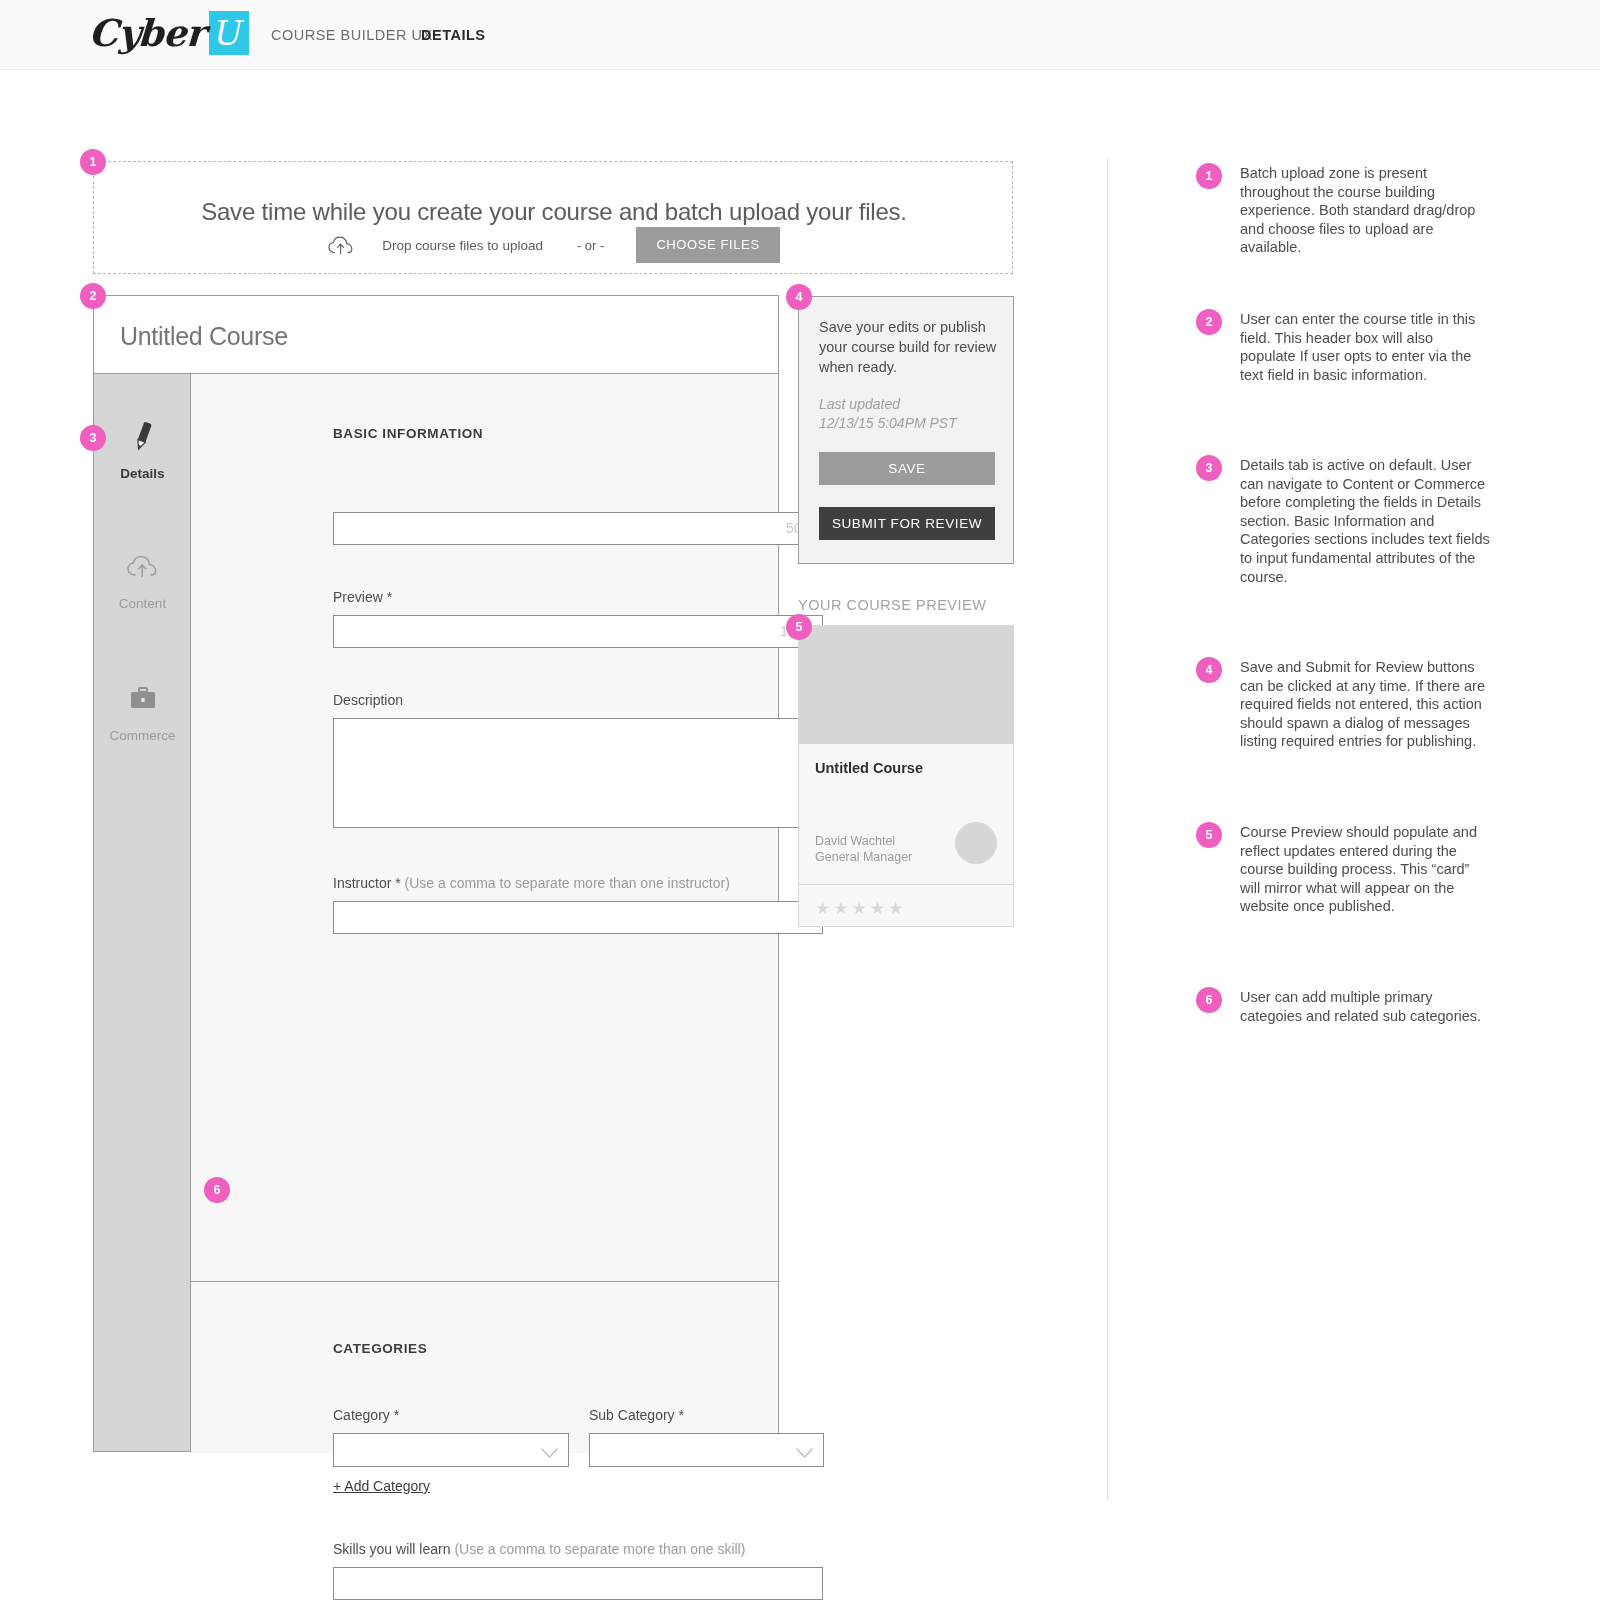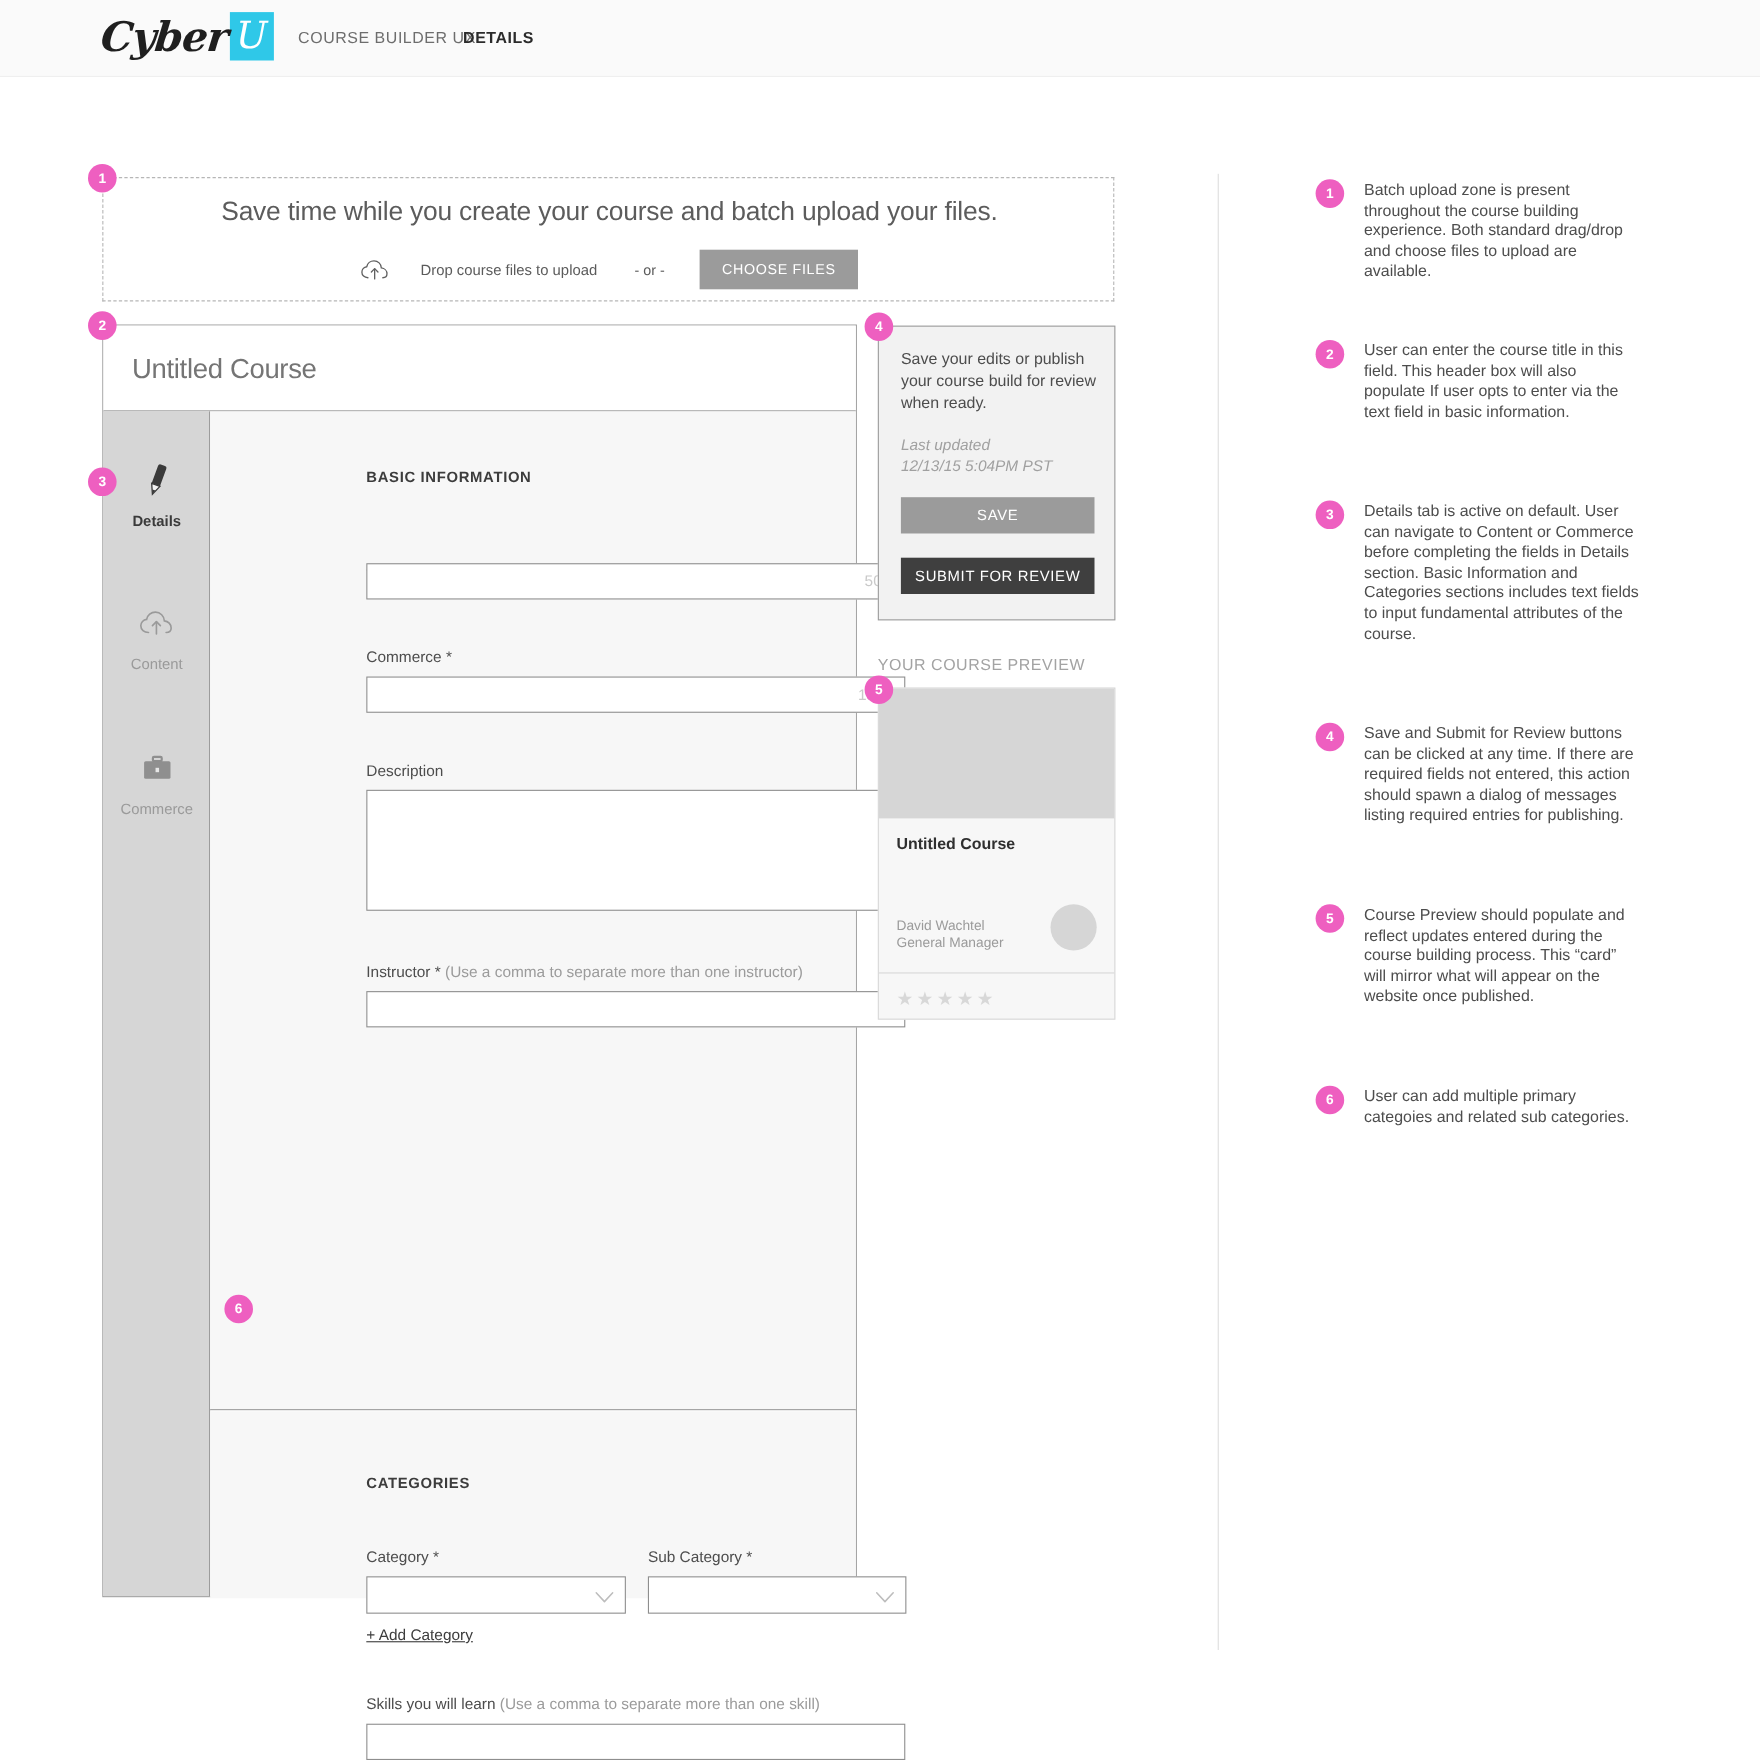--- a/index.html
+++ b/index.html
@@ -64,21 +64,21 @@
     z-index:30;
   }
 
   
   #dropzone{
     position:absolute; left:93px; top:161px; width:920px; height:113px;
     border:1px dashed #b6b6b6;
     background:#ffffff;
   }
   #dz-head{
-    position:absolute; left:0; top:17px; width:920px;
+    position:absolute; left:0; top:36px; width:920px;
     text-align:center;
     font-size:24px; font-weight:400; color:#5c5c5c;
     letter-spacing:-0.2px;
   }
   #dz-row{
     position:absolute; left:0; top:65px; width:920px;
     display:flex; align-items:center; justify-content:center; gap:16px;
   }
   #dz-cloud{ margin-right:12px; display:flex; align-items:center; }
   #dz-drop{ font-size:13.5px; color:#5b5b5b; }
@@ -348,21 +348,21 @@
   </div>
 
   <div id="pane-basic">
 
     <div class="section-head" style="left:142px; top:52px;">BASIC INFORMATION</div>
 
     <div class="fieldlabel" style="left:142px; top:112px;margin-top:28px;">Title *</div>
     <input class="tinput" style="left: 142px; top: 138px; width: 490px;" value="">
     <div class="counter" style="left:595px; top:146px;">50</div>
 
-    <div class="fieldlabel" style="left:142px; top:215px;">Commerce *</div>
+    <div class="fieldlabel" style="left:142px; top:215px;">Preview *</div>
     <input class="tinput" style="left: 142px; top: 241px; width: 490px;" value="">
     <div class="counter" style="left:589px; top:249px;">150</div>
 
     <div class="fieldlabel" style="left:142px; top:318px;">Description</div>
     <textarea id="desc-box" style="left: 142px; top: 344px; width: 490px; height: 110px;"></textarea>
 
     <div class="fieldlabel" style="left:142px; top:501px;">
       <span>Instructor *</span>
       <span class="hintlabel">(Use a comma to separate more than one instructor)</span>
     </div>

